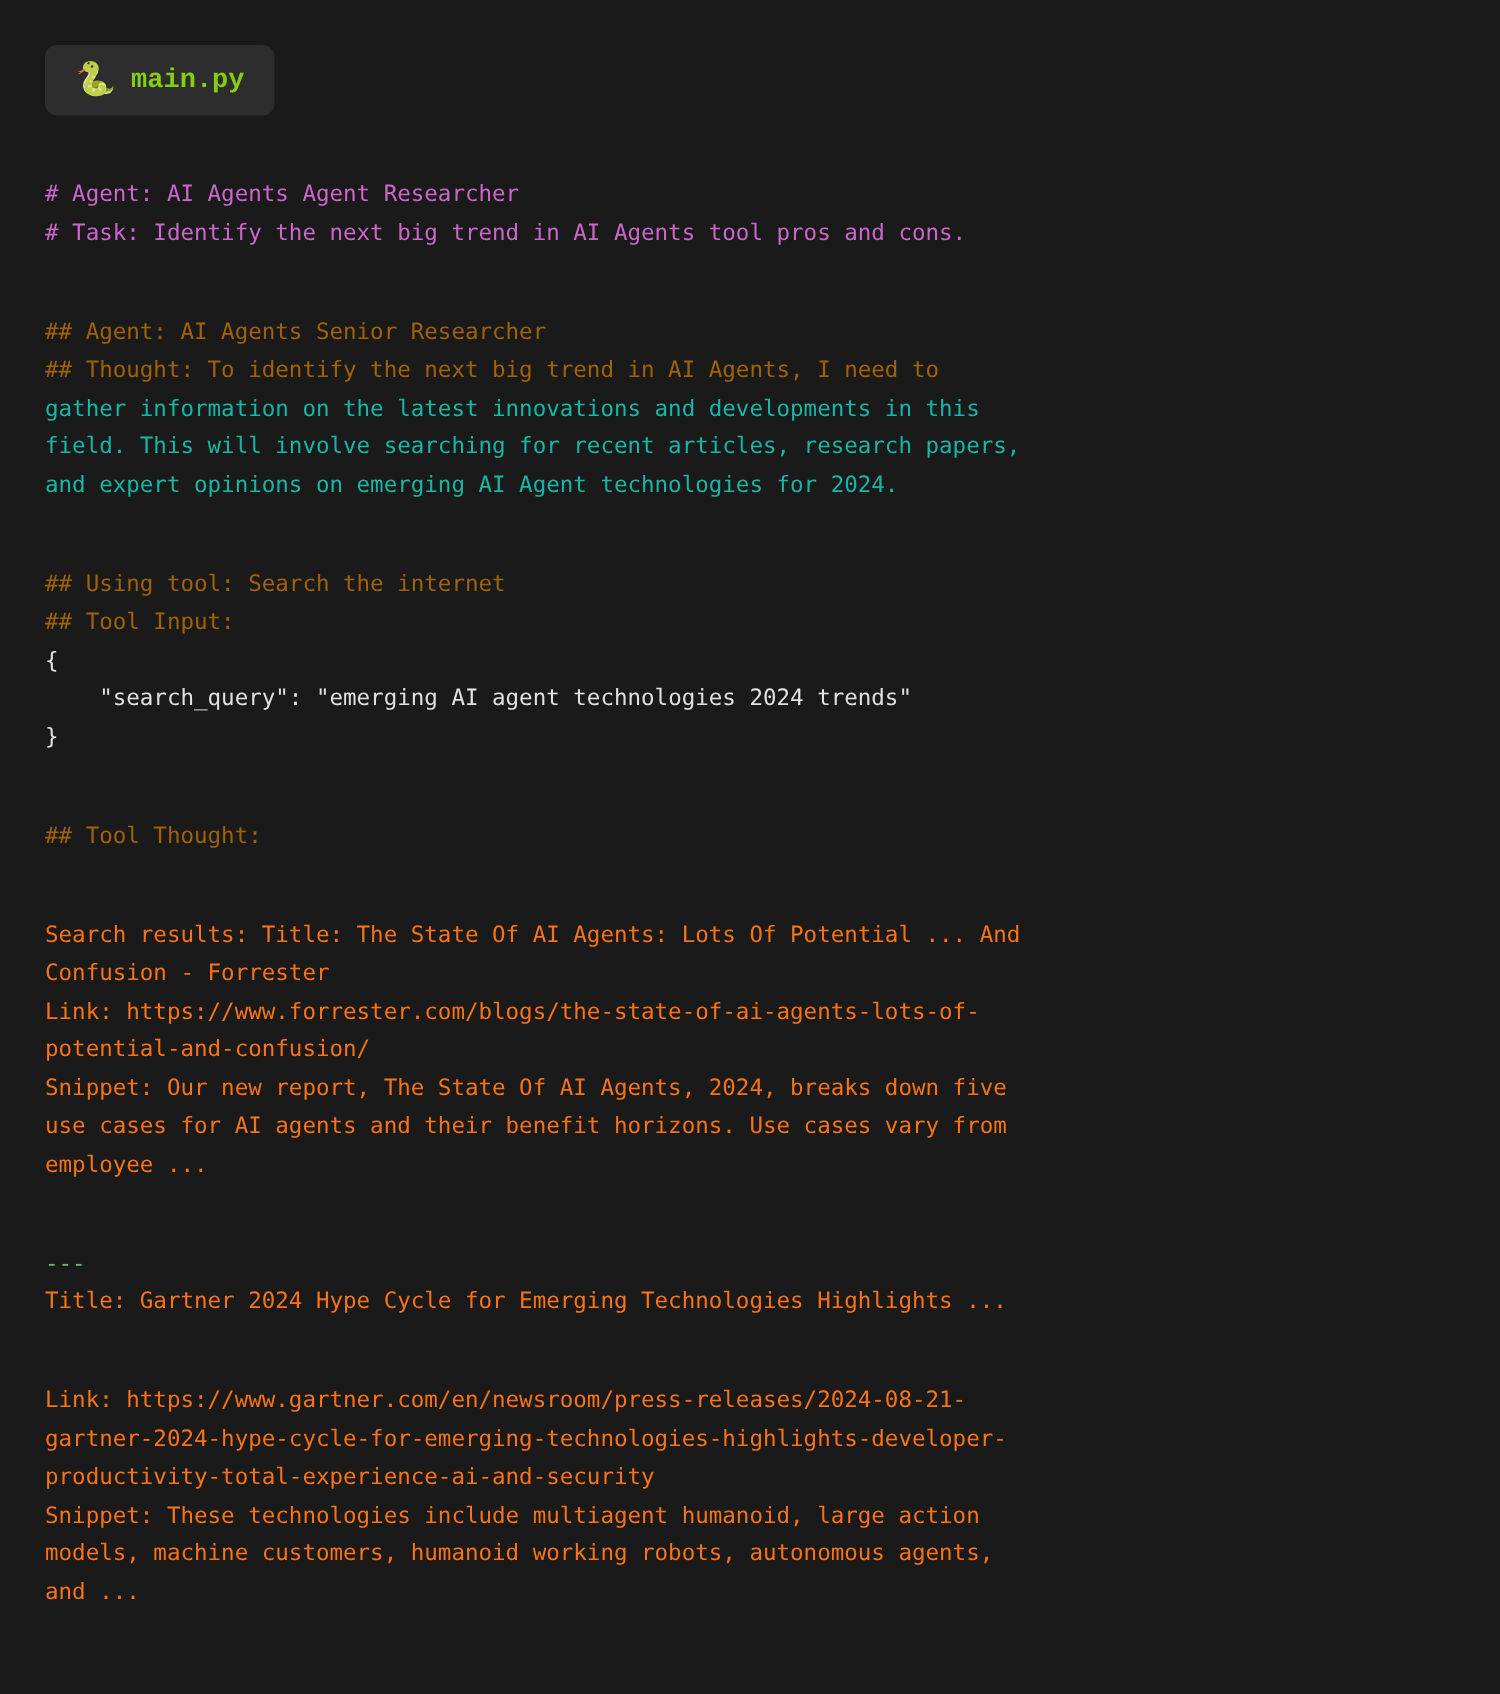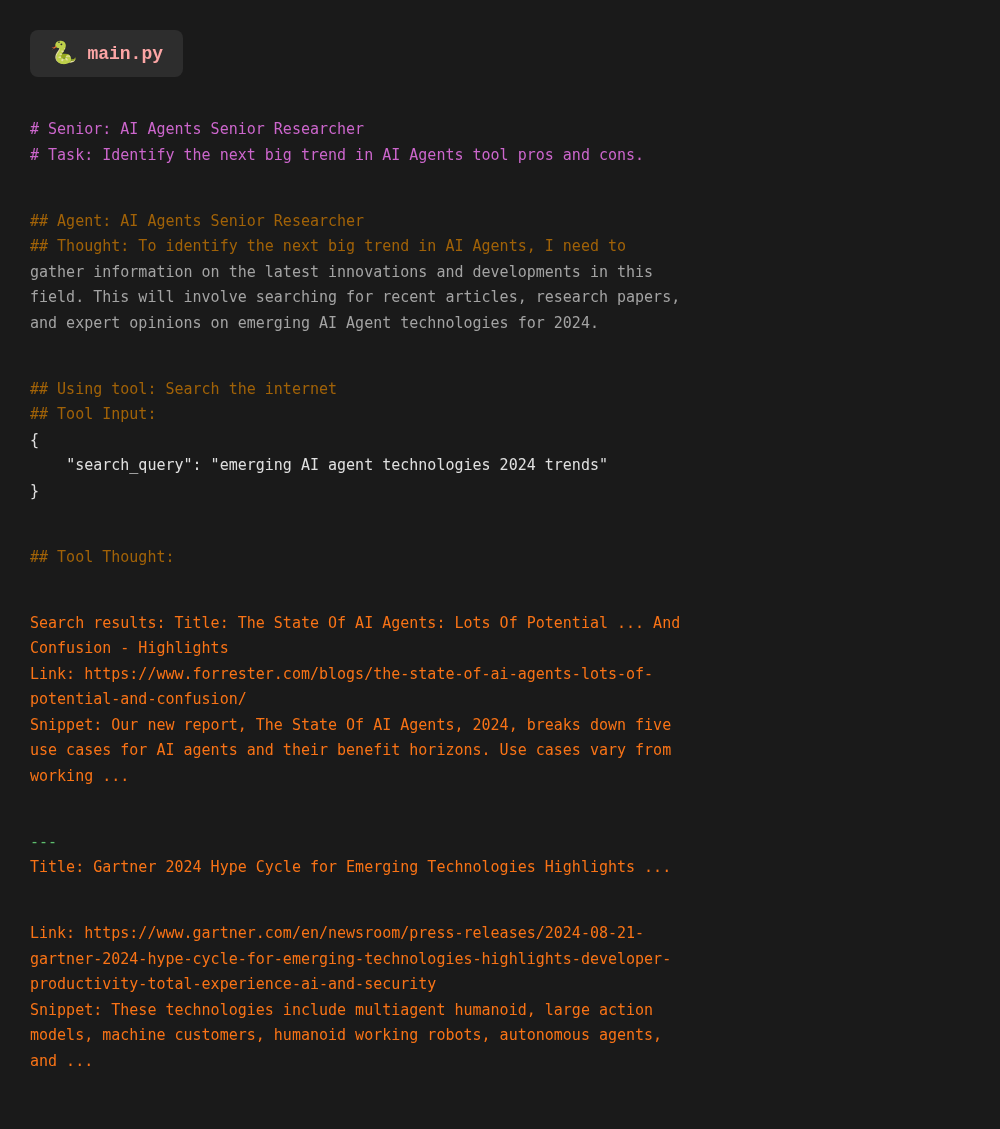--- a/index.html
+++ b/index.html
@@ -25,41 +25,41 @@
       border-radius: 8px;
       padding: 10px 20px;
       margin-bottom: 40px;
     }
 
     .python-icon {
       font-size: 22px;
     }
 
     .file-name {
-      color: #fca5a5;
+      color: #84cc16;
       font-size: 18px;
       font-weight: bold;
       font-family: 'Courier New', Courier, monospace;
     }
 
     .code-block {
       font-size: 15px;
       line-height: 1.7;
     }
 
     .comment-line {
       color: #cc66cc;
     }
 
     .heading-line {
       color: #a16207;
     }
 
     .body-text {
-      color: #a3a3a3;
+      color: #14b8a6;
     }
 
     .search-result {
       color: #f97316;
     }
 
     .json-brace {
       color: #e0e0e0;
     }
 
@@ -85,44 +85,44 @@
 <body>
 
 
 
 <div class="file-tab">
   <span class="python-icon">🐍</span>
   <span class="file-name">main.py</span>
 </div>
 
 <div class="code-block">
-  <pre><span class="comment-line"># Senior: AI Agents Senior Researcher</span>
+  <pre><span class="comment-line"># Agent: AI Agents Agent Researcher</span>
 <span class="comment-line"># Task: Identify the next big trend in AI Agents tool pros and cons.</span>
 <span class="blank"></span>
 <span class="heading-line">## Agent: AI Agents Senior Researcher</span>
 <span class="heading-line">## Thought: To identify the next big trend in AI Agents, I need to</span>
 <span class="body-text">gather information on the latest innovations and developments in this</span>
 <span class="body-text">field. This will involve searching for recent articles, research papers,</span>
 <span class="body-text">and expert opinions on emerging AI Agent technologies for 2024.</span>
 <span class="blank"></span>
 <span class="heading-line">## Using tool: Search the internet</span>
 <span class="heading-line">## Tool Input:</span>
 <span class="json-brace">{</span>
 <span class="json-value">    "search_query": "emerging AI agent technologies 2024 trends"</span>
 <span class="json-brace">}</span>
 <span class="blank"></span>
 <span class="heading-line">## Tool Thought:</span>
 <span class="blank"></span>
 <span class="search-result">Search results: Title: The State Of AI Agents: Lots Of Potential ... And</span>
-<span class="search-result">Confusion - Highlights</span>
+<span class="search-result">Confusion - Forrester</span>
 <span class="search-result">Link: https://www.forrester.com/blogs/the-state-of-ai-agents-lots-of-</span>
 <span class="search-result">potential-and-confusion/</span>
 <span class="search-result">Snippet: Our new report, The State Of AI Agents, 2024, breaks down five</span>
 <span class="search-result">use cases for AI agents and their benefit horizons. Use cases vary from</span>
-<span class="search-result">working ...</span>
+<span class="search-result">employee ...</span>
 <span class="blank"></span>
 <span class="separator">---</span>
 <span class="search-result">Title: Gartner 2024 Hype Cycle for Emerging Technologies Highlights ...</span>
 <span class="blank"></span>
 <span class="search-result">Link: https://www.gartner.com/en/newsroom/press-releases/2024-08-21-</span>
 <span class="search-result">gartner-2024-hype-cycle-for-emerging-technologies-highlights-developer-</span>
 <span class="search-result">productivity-total-experience-ai-and-security</span>
 <span class="search-result">Snippet: These technologies include multiagent humanoid, large action</span>
 <span class="search-result">models, machine customers, humanoid working robots, autonomous agents,</span>
 <span class="search-result">and ...</span>

